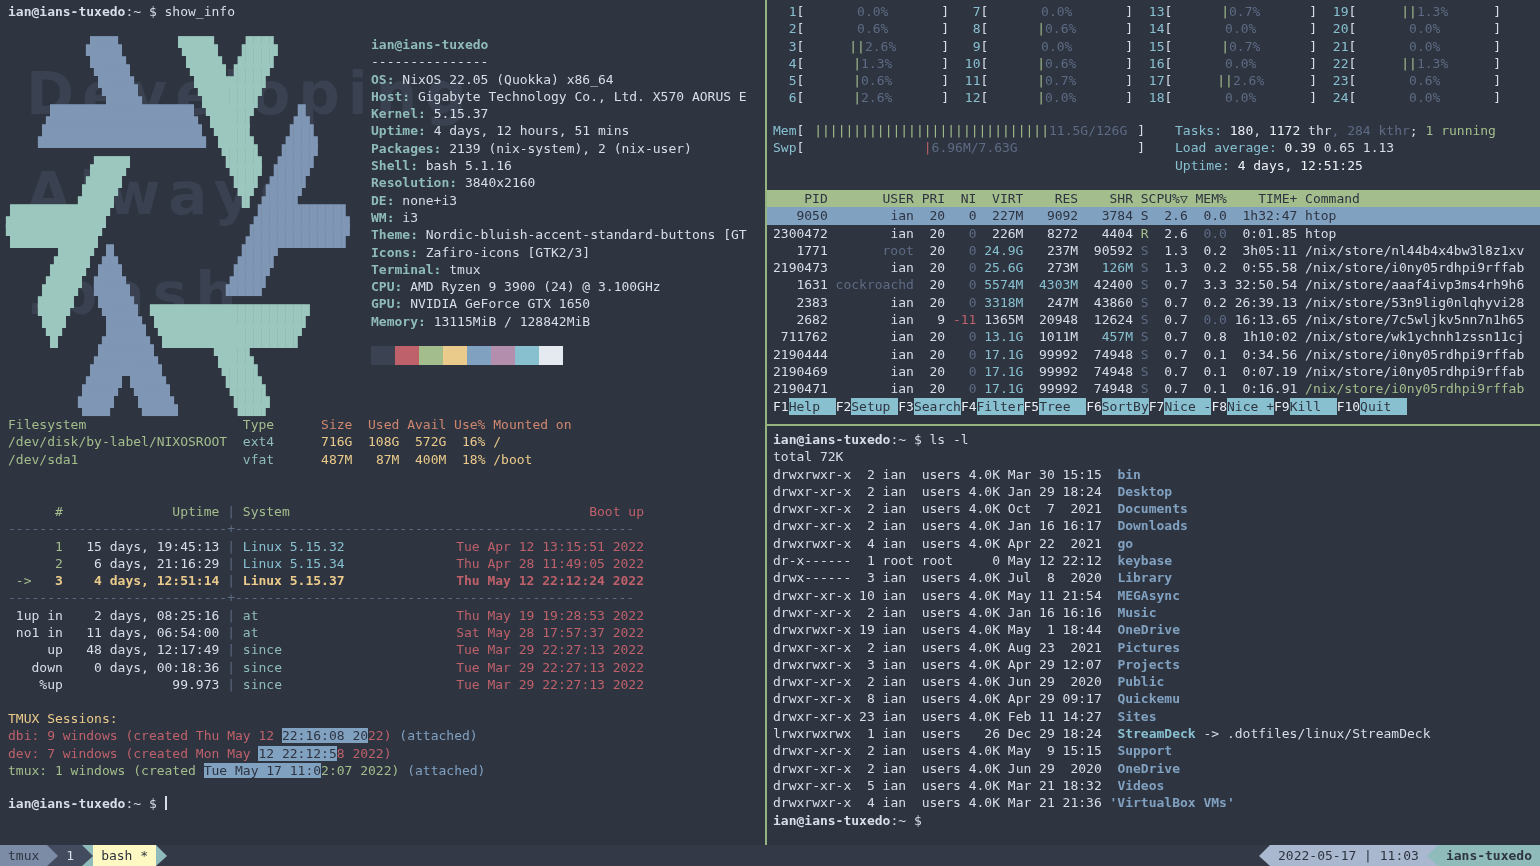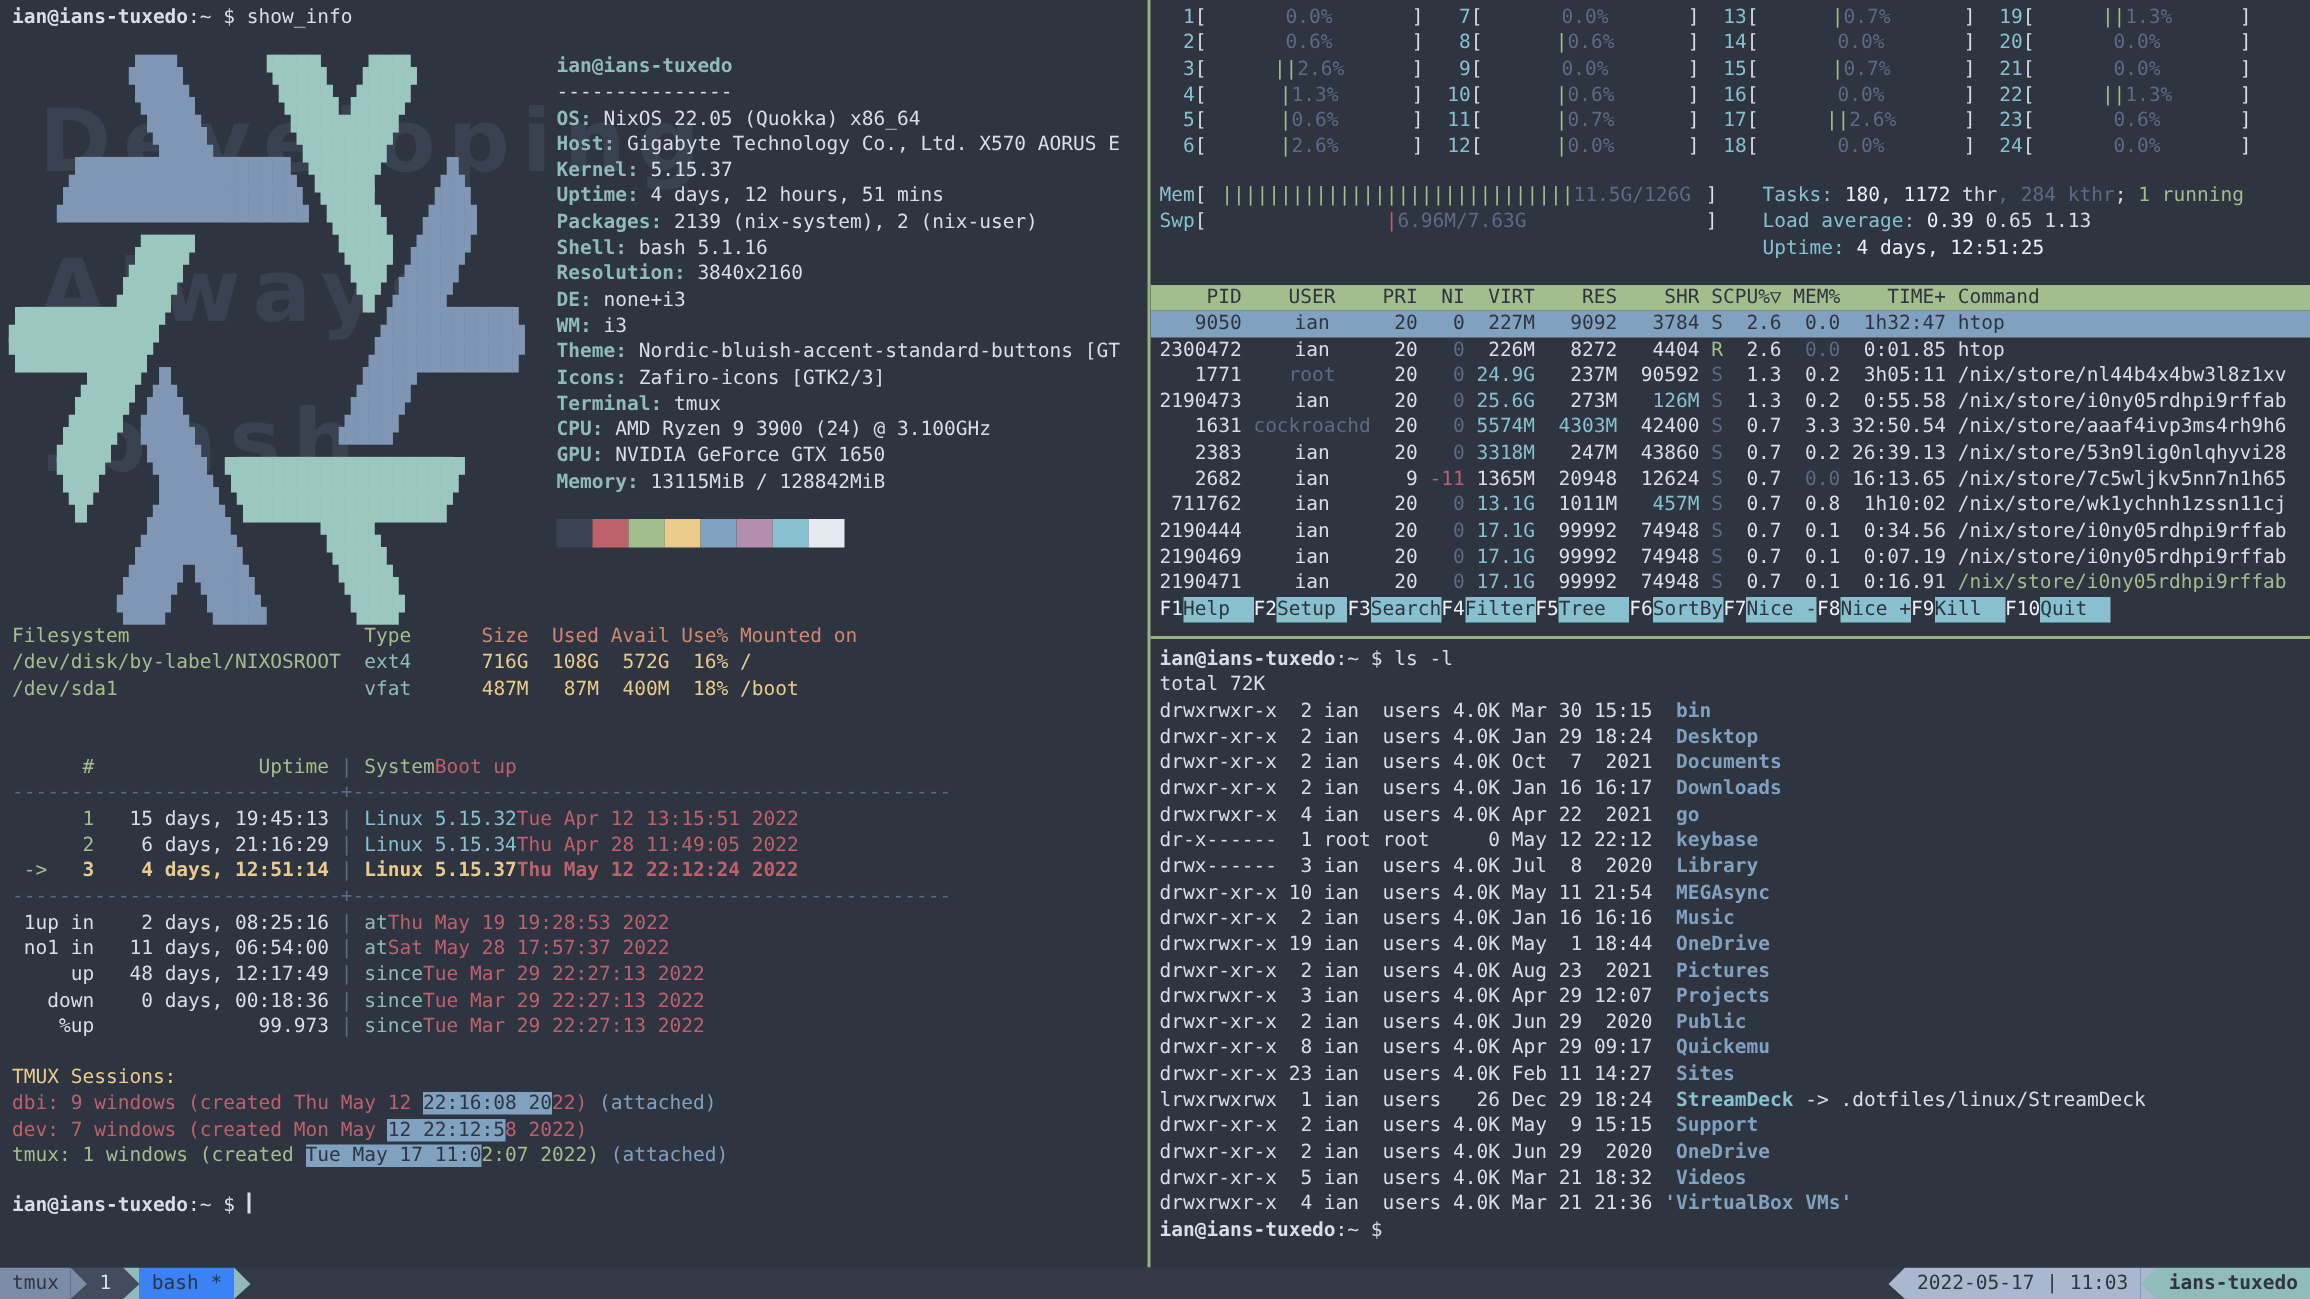--- a/index.html
+++ b/index.html
@@ -23,40 +23,40 @@
 
 #watermark{position:absolute;left:26px;top:44px;z-index:0;color:var(--watermark);
   font-family:"DejaVu Sans","Liberation Sans",sans-serif;font-weight:bold;font-size:58px;letter-spacing:8px;line-height:100px}
 #logo{position:absolute;left:6px;top:26px;z-index:1;transform:scaleX(0.664);transform-origin:0 0}
 .lline{height:20px;line-height:20px;font-size:20px;white-space:pre}
 #info{position:absolute;left:371px;top:36px}
 #swatches{margin-top:16px;height:19px}
 .swatch{display:inline-block;width:24px;height:19px;vertical-align:top}
 #fs{position:absolute;left:8px;top:416px}
 #uptab{position:absolute;left:8px;top:503px;width:636px}
-.spread{display:flex;justify-content:flex-start}
+.spread{display:flex;justify-content:space-between}
 #tmuxs{position:absolute;left:8px;top:710px}
 #lp-prompt{position:absolute;left:8px;top:3px}
 #lp-prompt2{position:absolute;left:8px;top:795px}
 .cursor{display:inline-block;width:2px;height:14px;background:var(--fg);vertical-align:-2px}
 
 .vdiv{position:absolute;left:765px;top:0;width:2px;height:845px;background:var(--border)}
 .hdiv{position:absolute;left:767px;top:424px;width:773px;height:2px;background:var(--border)}
 
 #cpu-grid{position:absolute;left:6px;top:3px;display:grid;grid-template-columns:repeat(4,184px);
   grid-template-rows:repeat(6,17.3px);grid-auto-flow:column}
 .cpucell{display:flex;width:176px;height:17.3px;line-height:17.3px}
 .cl{width:3ch;text-align:right;color:var(--cyan)}
 .meter-mid{flex:1;display:flex;justify-content:center;overflow:hidden}
 .bigmeter{position:absolute;left:6px;display:flex;width:372px;height:17.3px;line-height:17.3px}
 #htop-right{position:absolute;left:408px;top:122px}
 #htop-table{position:absolute;left:0;top:190px;width:100%}
 .trow{display:flex;height:17.3px;line-height:17.3px;padding-left:6px}
 .co{display:inline-block;text-align:right;overflow:hidden}
-.co-pid{width:7ch}.co-user{width:11ch;text-align:center;padding-left:1ch}.co-pri{width:4ch}.co-ni{width:4ch}
+.co-pid{width:7ch}.co-user{width:11ch;text-align:right;padding-left:1ch}.co-pri{width:4ch}.co-ni{width:4ch}
 .co-virt{width:6ch}.co-res{width:7ch}.co-shr{width:7ch}.co-s{width:2ch}.co-cpu{width:5ch}.co-mem{width:5ch}
 .co-time{width:9ch}.co-cmd{flex:1;text-align:left;padding-left:1ch}
 .thead{background:var(--hdrbg)} .thead .co{color:var(--dark);font-weight:normal}
 .sel{background:var(--selbg)} .sel .co{color:var(--dark)}
 #fkeys{position:absolute;left:6px;top:398px;height:17.3px;line-height:17.3px}
 .fk{display:inline-flex}
 .fk-key{color:var(--white)}
 .fk-label{background:var(--keybg);color:var(--dark)}
 
 #ls-lines{padding:5px 0 0 6px}
@@ -606,21 +606,21 @@
         <div class="line"><span class="s-b">ian@ians-tuxedo</span><span class="s-f">:~ $</span></div>
       </div>
   </section>
 
   <footer id="statusbar">
     <div id="sb-left" style="display:flex;align-items:stretch">
         <span class="sb-seg" style="background: rgb(124, 140, 166); color: rgb(46, 52, 64);">tmux</span>
         <span class="tri-r" style="border-left-color: rgb(124, 140, 166); background: rgb(67, 76, 94);"></span>
         <span class="sb-seg" style="background: rgb(67, 76, 94); color: rgb(216, 222, 233);">1</span>
         <span class="tri-r" style="border-left-color: rgb(67, 76, 94); background: rgb(143, 188, 187);"></span>
-        <span class="sb-seg" style="background: #3b82f6; color: rgb(46, 52, 64);">bash *</span>
+        <span class="sb-seg" style="background: #fef9c3; color: rgb(46, 52, 64);">bash *</span>
         <span class="tri-r" style="border-left-color: rgb(143, 188, 187); background: transparent;"></span>
       </div>
     <div class="sb-spacer"></div>
     <div id="sb-right" style="display:flex;align-items:stretch">
         <span class="tri-l" style="border-right-color: rgb(169, 184, 206); background: transparent;"></span>
         <span class="sb-seg" style="background: rgb(169, 184, 206); color: rgb(46, 52, 64);">2022-05-17 | 11:03</span>
         <span class="tri-l" style="border-right-color: rgb(143, 188, 187); background: rgb(169, 184, 206);"></span>
         <span class="sb-seg" style="background: rgb(143, 188, 187); color: rgb(46, 52, 64); font-weight: bold;">ians-tuxedo</span>
       </div>
   </footer>

